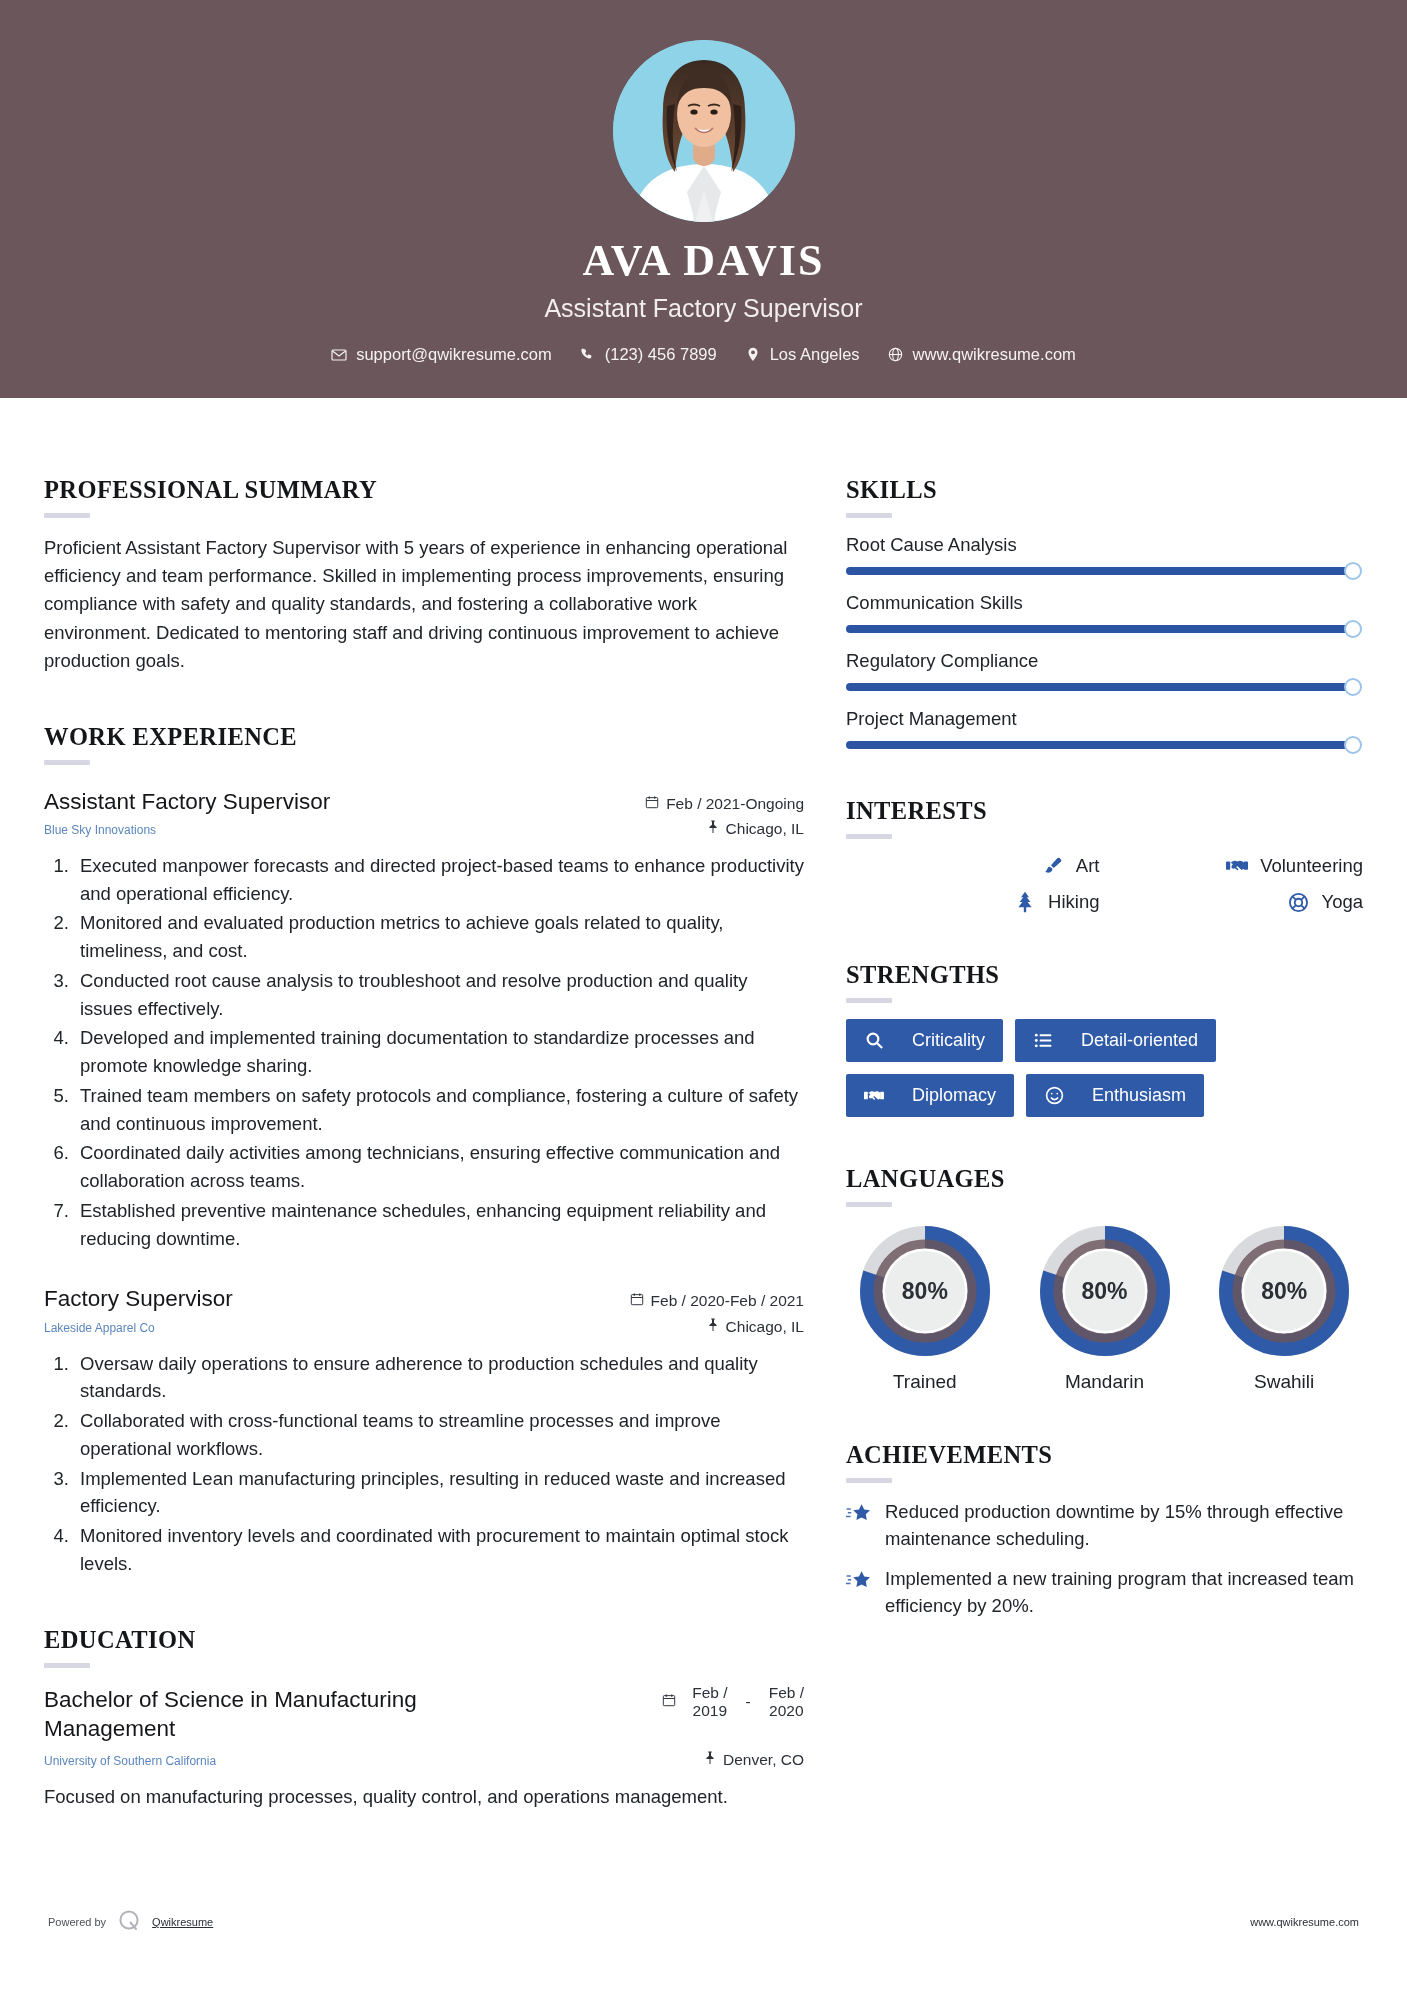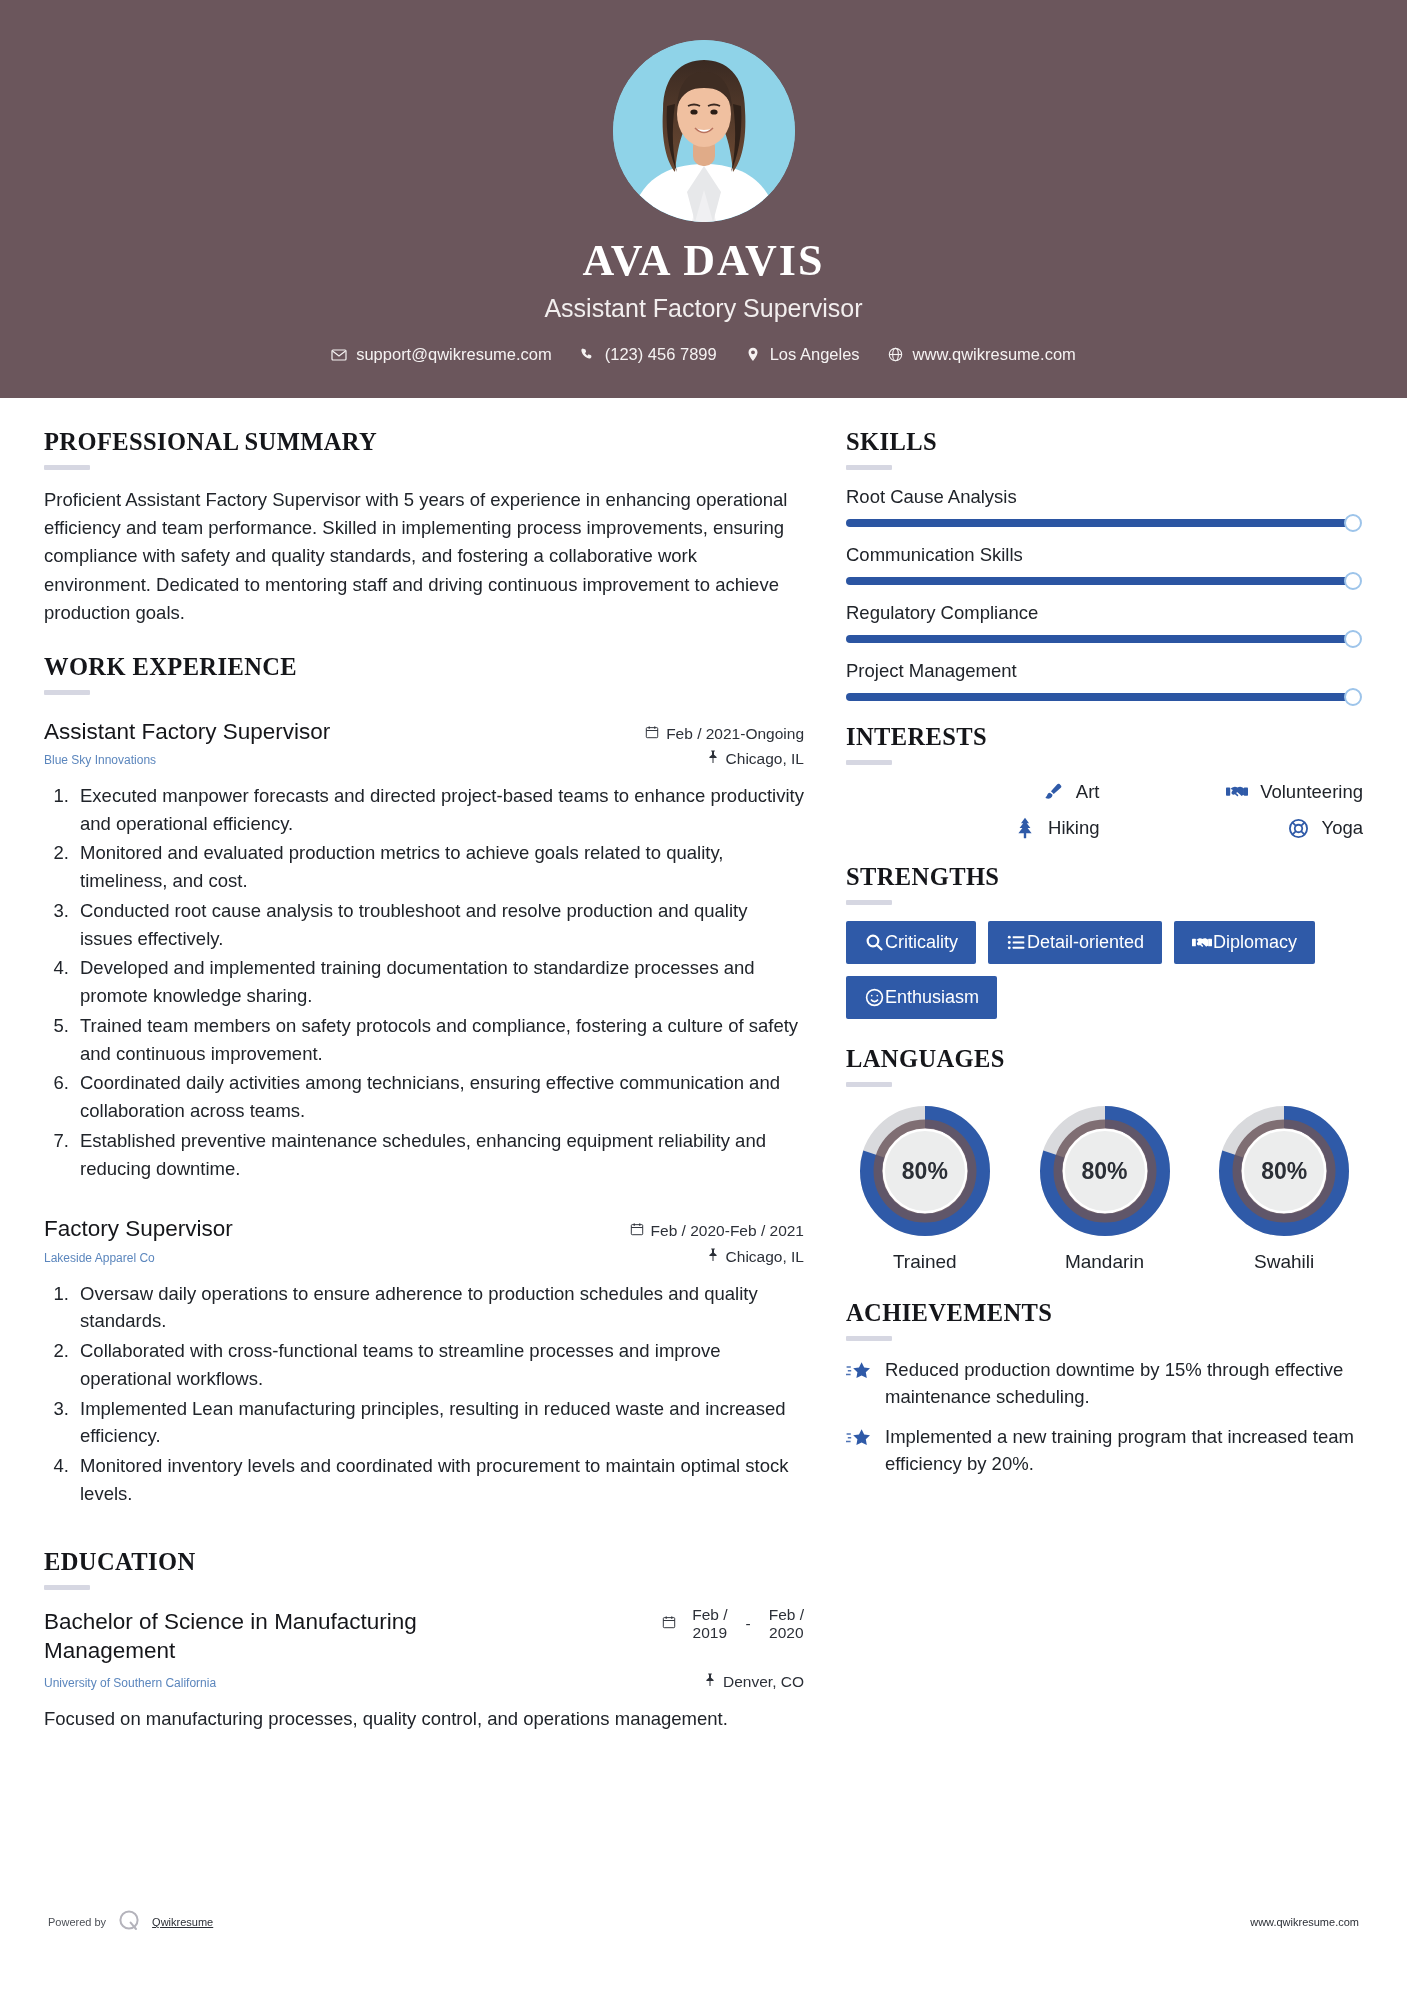--- a/index.html
+++ b/index.html
@@ -76,20 +76,21 @@
   .col-right { width: 517px; flex: 0 0 517px; }
 
   
   .sec-head {
     font-family: "Liberation Serif", serif;
     font-weight: bold;
     font-size: 24.5px;
     letter-spacing: 0.4px;
     color: #15161a;
     text-transform: uppercase;
+    margin-top: 48px;
   }
   .sec-rule {
     width: 46px;
     height: 5px;
     background: #d6d7e2;
     margin: 9px 0 16px;
     border-radius: 1px;
   }
   .sec-block { margin-bottom: 10px; }
 
@@ -213,21 +214,21 @@
     gap: 12px;
     margin-bottom: 4px;
   }
   .strength {
     background: #2f5aa8;
     color: #ffffff;
     font-size: 18px;
     padding: 11px 18px;
     display: inline-flex;
     align-items: center;
-    gap: 1px;
+    gap: 28px;
     border-radius: 2px;
   }
   .strength .ico { width: 20px; height: 20px; display: inline-flex; align-items: center; justify-content: center; }
 
   .lang-row {
     display: flex;
     gap: 22px;
     margin-top: 4px;
   }
   .lang {

